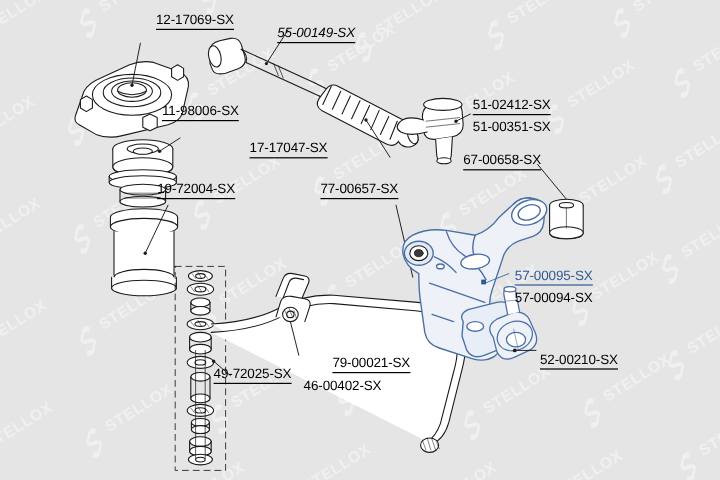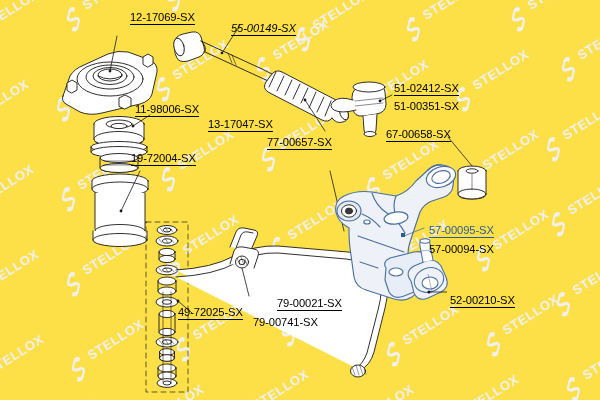--- a/index.html
+++ b/index.html
@@ -1,20 +1,20 @@
 <!DOCTYPE html>
 <html><head>
 <meta charset="utf-8">
 <style>
   html,body{margin:0;padding:0;}
   body{
     width:600px;height:400px;overflow:hidden;background:#ffffff;
     font-family:"Liberation Sans","DejaVu Sans",sans-serif;
   }
-  #stage{position:relative;width:600px;height:400px;background:#fde047;}
+  #stage{position:relative;width:600px;height:400px;background:#e5e5e5;}
   #wm, #art, #labels{position:absolute;left:0;top:0;width:600px;height:400px;}
   #wm{z-index:1;}
   #art{z-index:2;}
   #labels{z-index:3;}
   .lbl{
     position:absolute;white-space:nowrap;
     font-family:"Liberation Sans","DejaVu Sans",sans-serif;
     font-size:11.2px;letter-spacing:-0.1px;color:#000;
     line-height:12px;
   }
@@ -453,37 +453,37 @@
     </div>
 
     <div class="lbl" style="left:394px;top:82px;">
       <span class="ul">51-02412-SX</span>
     </div>
 
     <div class="lbl" style="left:394px;top:100px;">
       <span>51-00351-SX</span>
     </div>
 
-    <div class="lbl" style="left:135px;top:103px;">
+    <div class="lbl" style="left:135px;top:87px;">
       <span class="ul">11-98006-SX</span>
     </div>
 
     <div class="lbl" style="left:208px;top:118px;">
-      <span class="ul">13-17047-SX</span>
+      <span class="ul">17-17047-SX</span>
     </div>
 
     <div class="lbl" style="left:386px;top:128px;">
       <span class="ul">67-00658-SX</span>
     </div>
 
     <div class="lbl" style="left:131px;top:152px;">
       <span class="ul">19-72004-SX</span>
     </div>
 
-    <div class="lbl" style="left:267px;top:136px;">
+    <div class="lbl" style="left:267px;top:152px;">
       <span class="ul">77-00657-SX</span>
     </div>
 
     <div class="lbl blue" style="left:429px;top:224px;">
       <span class="ul blue">57-00095-SX</span>
     </div>
 
     <div class="lbl" style="left:429px;top:243px;">
       <span>57-00094-SX</span>
     </div>
@@ -494,17 +494,17 @@
 
     <div class="lbl" style="left:253px;top:297px;margin-left:24px;">
       <span class="ul">79-00021-SX</span>
     </div>
 
     <div class="lbl" style="left:178px;top:306px;">
       <span class="ul">49-72025-SX</span>
     </div>
 
     <div class="lbl" style="left:253px;top:316px;">
-      <span>79-00741-SX</span>
+      <span>46-00402-SX</span>
     </div>
 
   </div>
 </div>
 
 </body></html>

